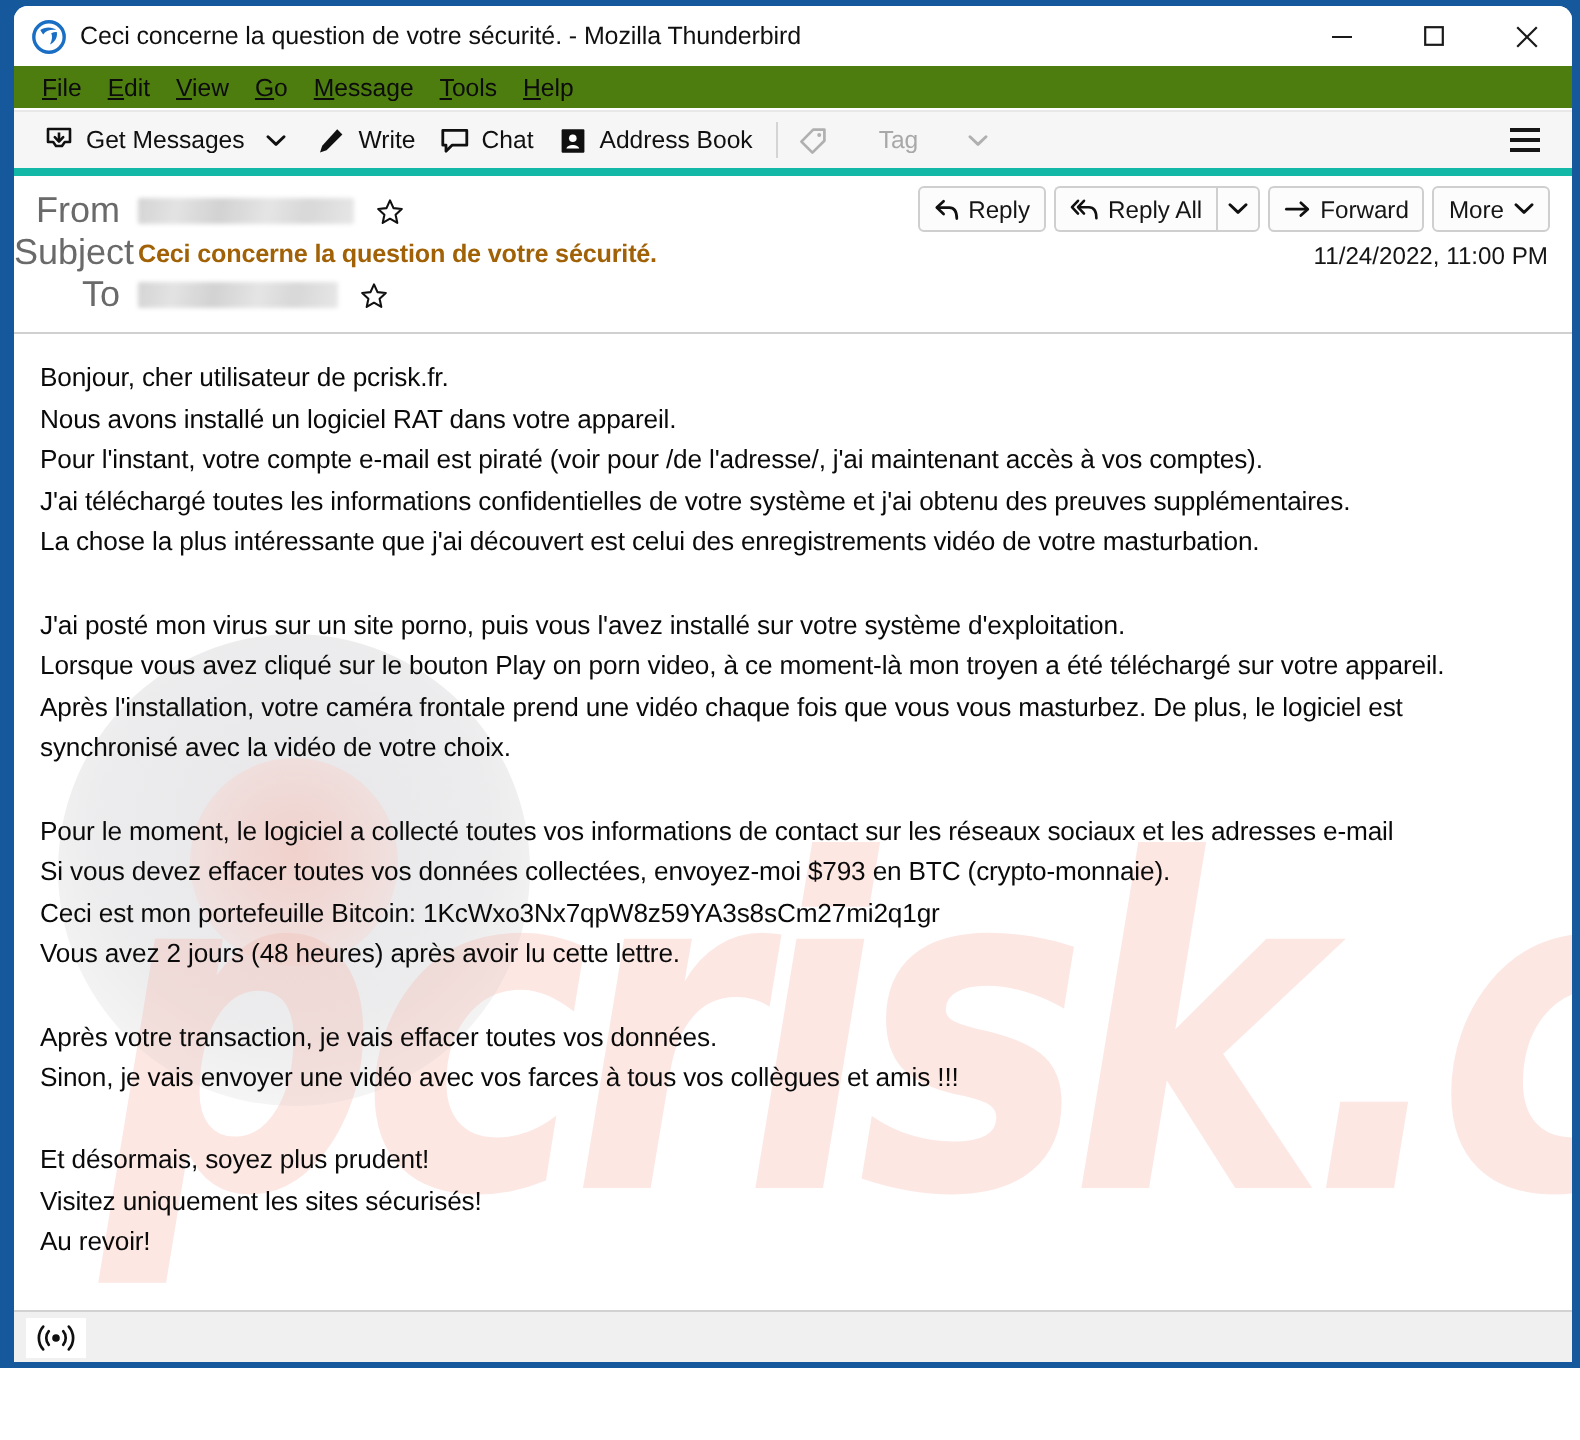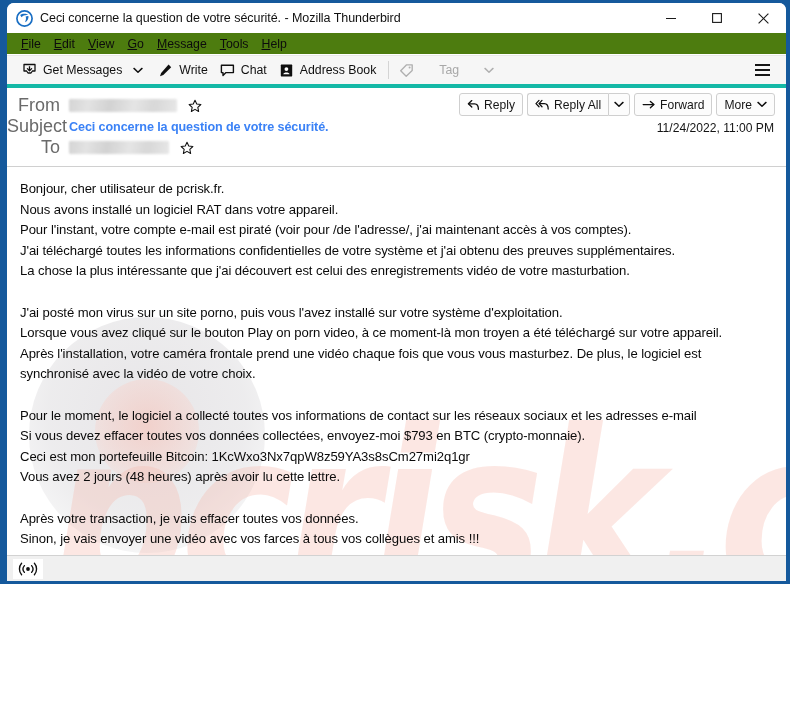--- a/index.html
+++ b/index.html
@@ -7,21 +7,21 @@
     margin: 0; padding: 0;
     width: 790px; height: 720px;
     overflow: hidden;
     background: #ffffff;
     font-family: "Liberation Sans", sans-serif;
   }
 
   
   #window {
     position: relative;
-    width: 790px; height: 584px;
+    width: 790px; height: 684px;
     background: #15599c;
     padding: 3px 4px 3px 7px;
     display: flex; flex-direction: column;
   }
   #window-inner {
     flex: 1 1 auto;
     background: #ffffff;
     border-radius: 7px 7px 0 0;
     display: flex; flex-direction: column;
     overflow: hidden;
@@ -153,21 +153,21 @@
   }
   .star {
     margin-left: 10px;
     width: 15px; height: 15px;
     display: flex; align-items: center; justify-content: center;
   }
   .star svg { display: block; }
   #subject-text {
     font-size: 12.6px;
     font-weight: bold;
-    color: #3b82f6;
+    color: #a16207;
     letter-spacing: -0.1px;
   }
   #hdr-actions {
     position: absolute;
     right: 11px; top: 5px;
     display: flex; align-items: center;
     gap: 4px;
   }
   .abtn {
     display: flex; align-items: center;

